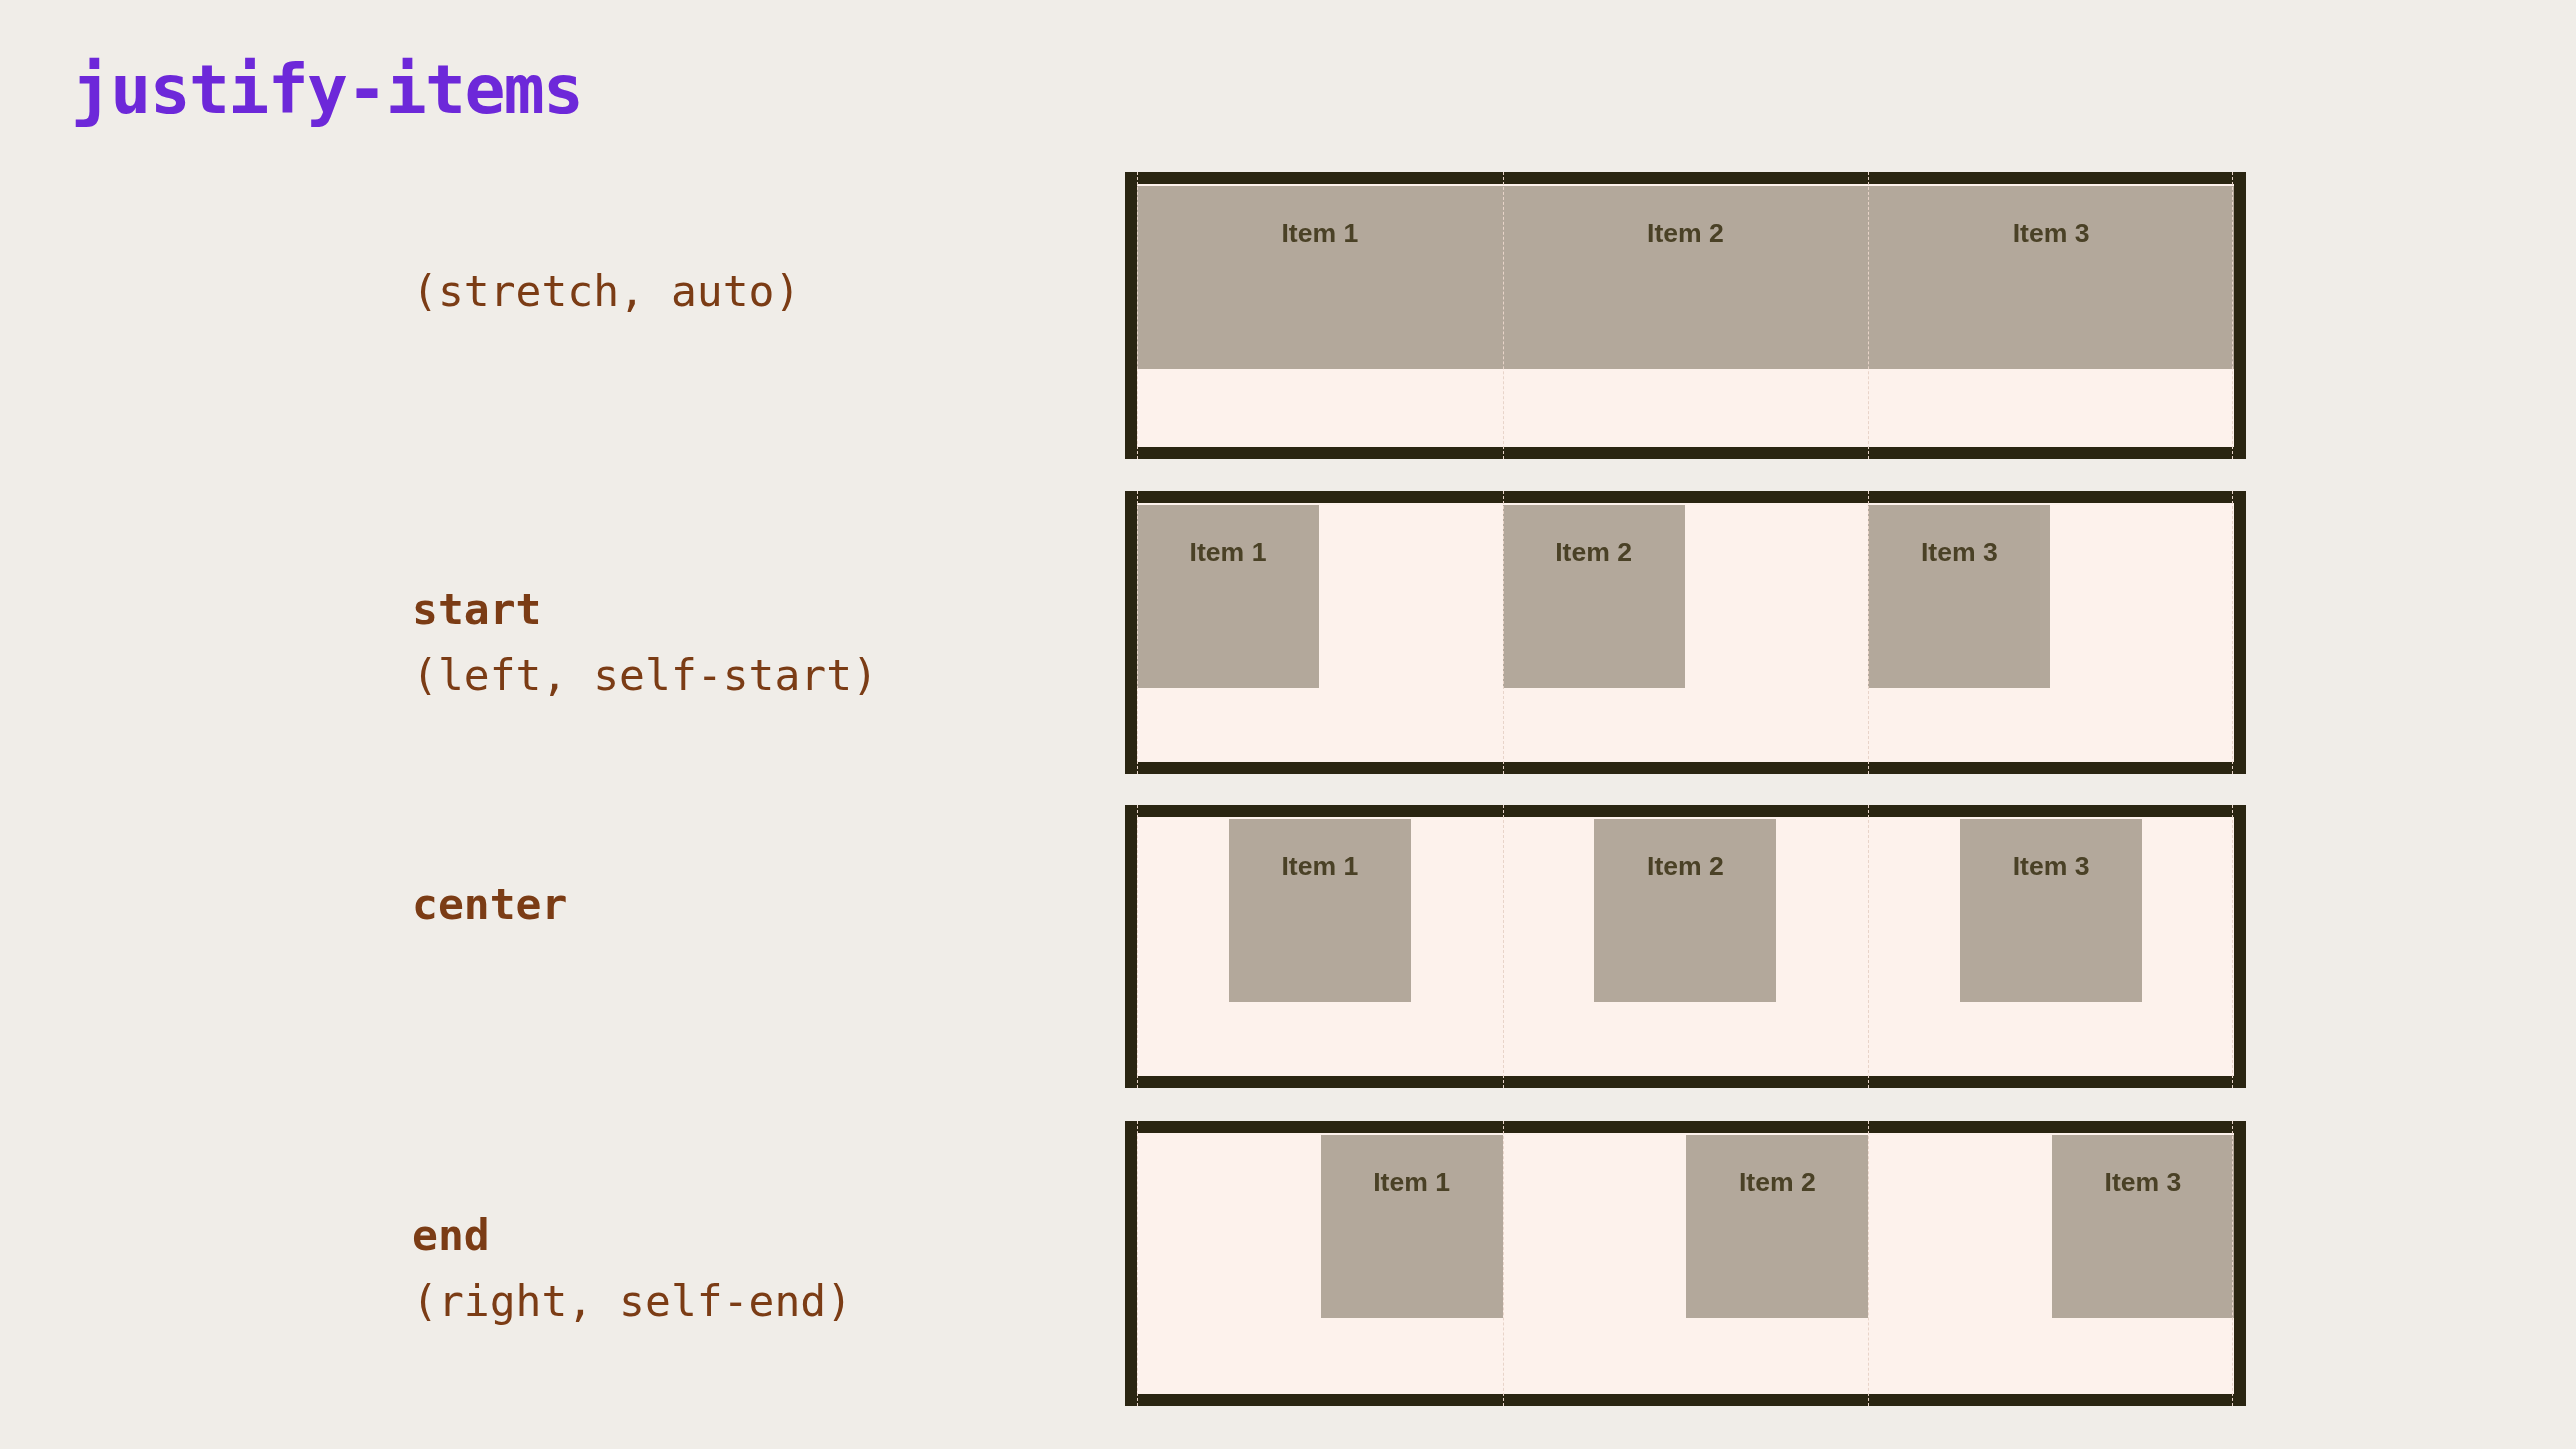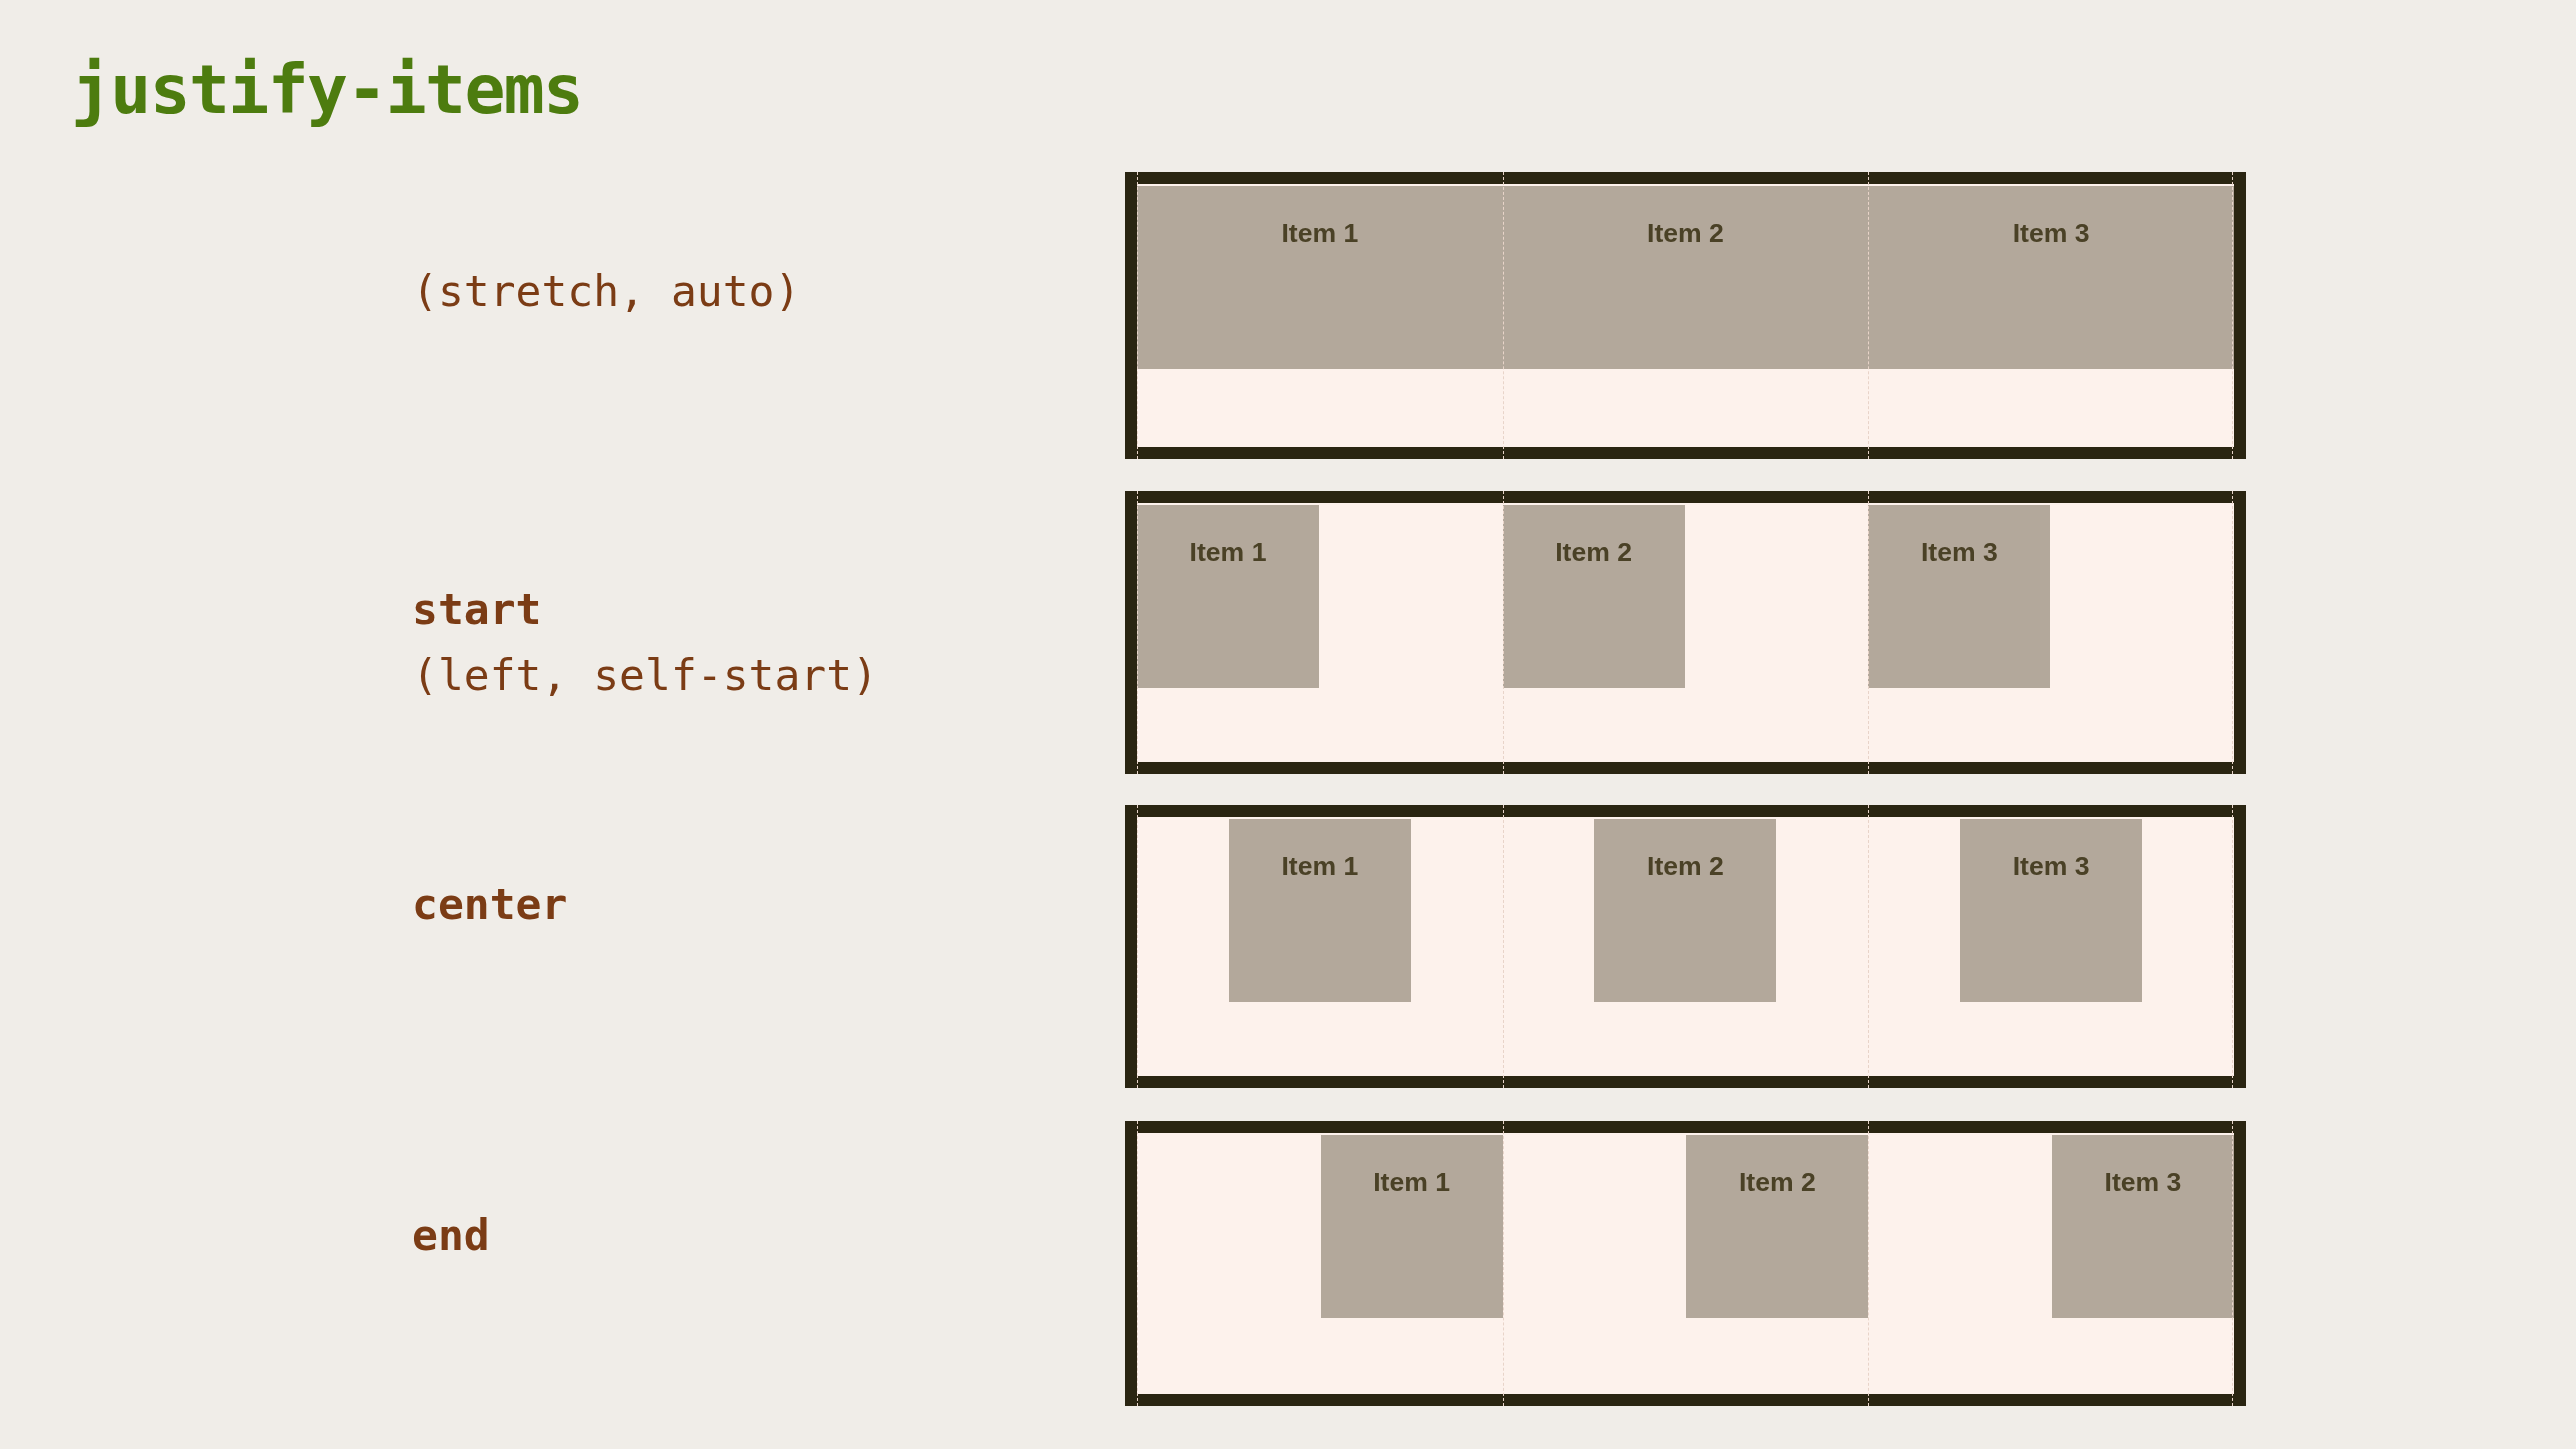--- a/index.html
+++ b/index.html
@@ -9,21 +9,21 @@
     background: #f0ede8;
     overflow: hidden;
     font-family: "DejaVu Sans Mono", monospace;
   }
   .page-title {
     position: absolute;
     left: 71px; top: 47px;
     font-size: 68px;
     font-weight: 700;
     letter-spacing: -1.6px;
-    color: #4d7c0f;
+    color: #6d28d9;
     margin: 0;
     line-height: 1.25;
   }
   .row-label {
     position: absolute;
     left: 412px;
     color: #7b3c15;
     font-size: 43px;
     line-height: 66px;
     white-space: nowrap;
@@ -133,20 +133,21 @@
       <div class="item">Item 3</div>
     </div>
     <div class="dash dash-0"></div>
     <div class="dash dash-1"></div>
     <div class="dash dash-2"></div>
     <div class="dash dash-3"></div>
   </div>
 
   <div class="row-label label-end">
     <div class="keyword">end</div>
+    <div class="aliases">(right, self-end)</div>
   </div>
   <div class="grid-container row-end">
     <div class="grid jc-end">
       <div class="item">Item 1</div>
       <div class="item">Item 2</div>
       <div class="item">Item 3</div>
     </div>
     <div class="dash dash-0"></div>
     <div class="dash dash-1"></div>
     <div class="dash dash-2"></div>

